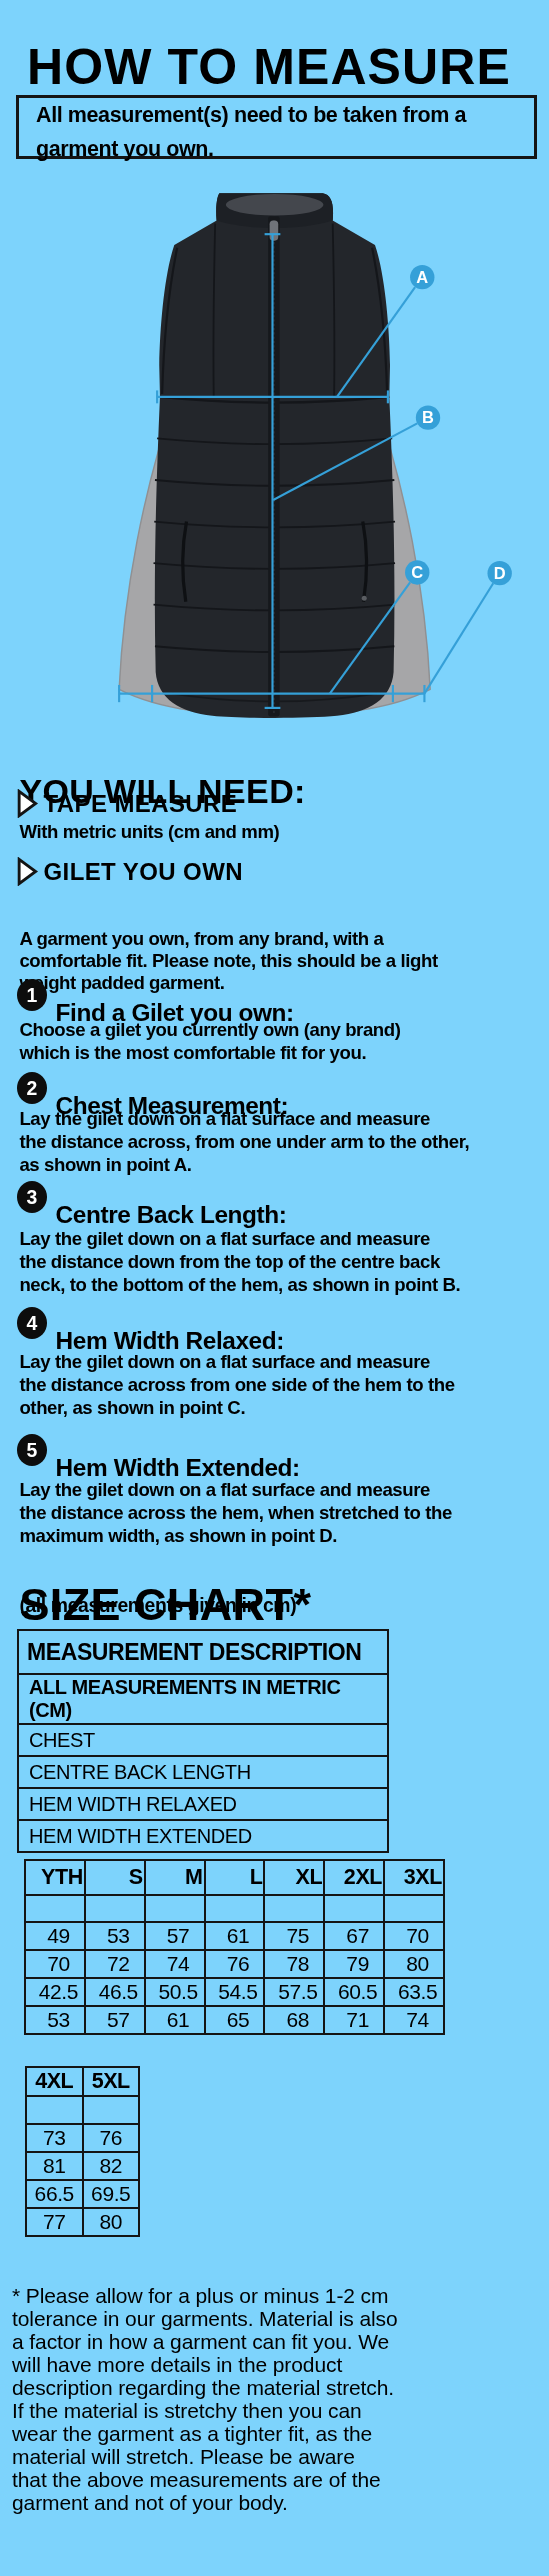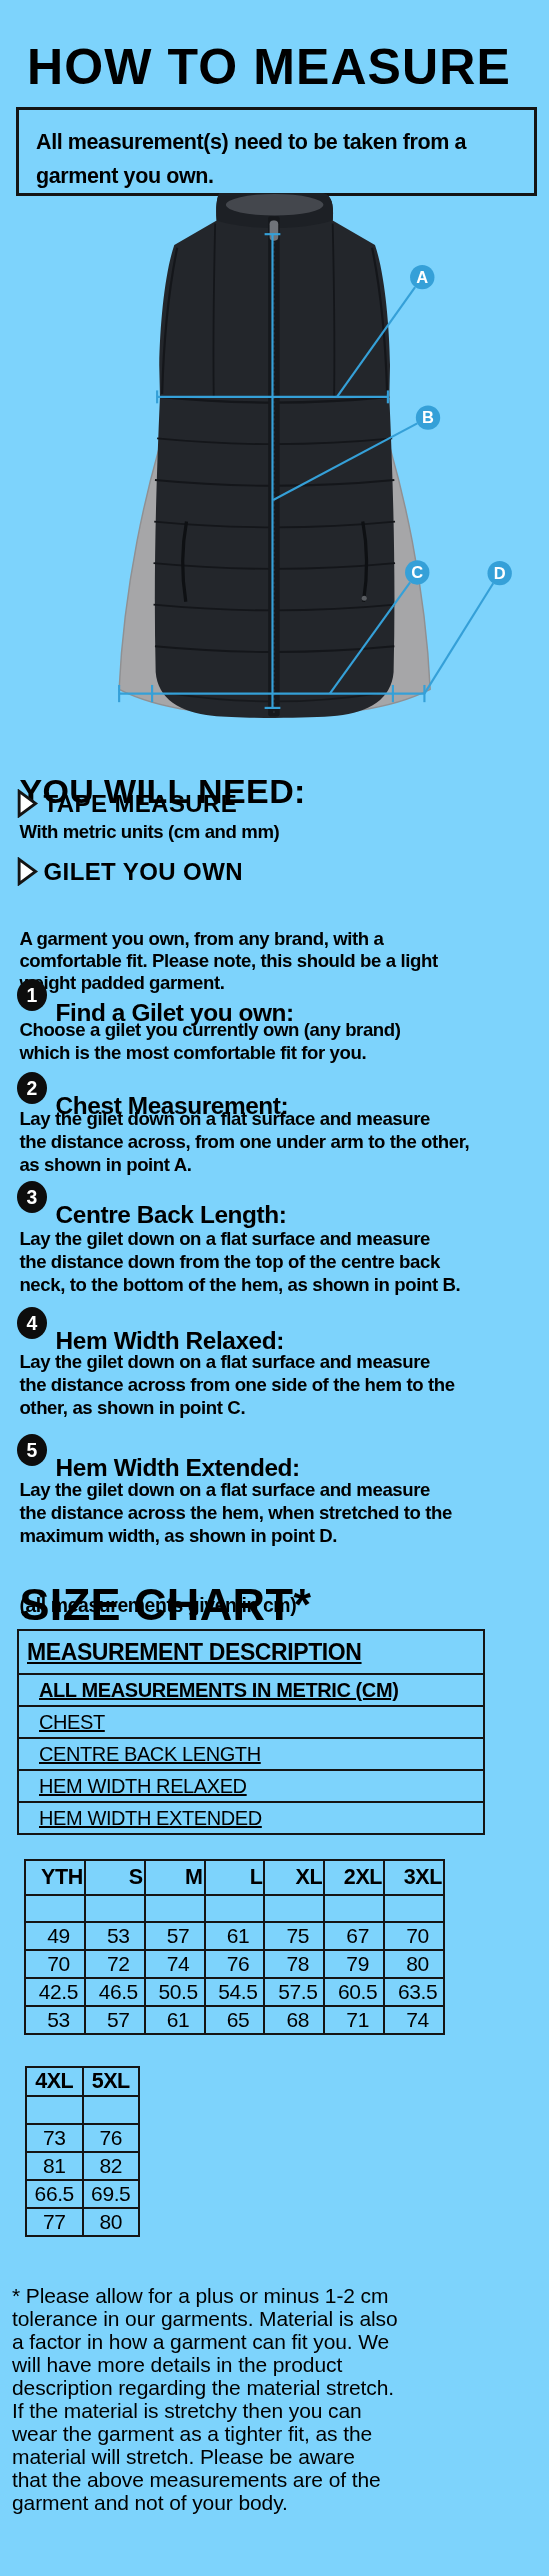--- a/index.html
+++ b/index.html
@@ -8,22 +8,22 @@
     background:#7dd3fc;color:#000;overflow:hidden;
     font-family:"Liberation Sans","DejaVu Sans",sans-serif;
   }
   .abs{position:absolute;}
   
   .h1{
     left:27px;top:8.6px;font-size:50px;font-weight:800;letter-spacing:1.1px;
     line-height:1;white-space:nowrap;
   }
   .note-box{
-    left:16px;top:95px;width:521px;height:89px;border:3.6px solid #141414;
-    box-sizing:border-box;display:flex;align-items:flex-end;margin-top:12px;
+    left:16px;top:95px;width:521px;height:64px;border:3.6px solid #141414;
+    box-sizing:border-box;display:flex;align-items:flex-start;
   }
   .note-box p{
     margin:0 0 0 17px;font-size:21.5px;font-weight:700;line-height:34px;
     letter-spacing:-0.4px;white-space:pre-line;
   }
   .figure-wrap{left:0;top:179px;width:550px;height:559px;}
   .h2-need{left:19.4px;top:743px;font-size:34px;font-weight:800;letter-spacing:0.4px;line-height:1.2;white-space:nowrap;}
   .need-head{left:17px;height:29px;display:flex;align-items:center;gap:5px;}
   .need-title{font-size:24px;font-weight:800;letter-spacing:0.4px;white-space:nowrap;}
   .need-desc{left:19.4px;font-size:18.6px;font-weight:700;letter-spacing:-0.4px;line-height:22px;white-space:pre-line;}
@@ -32,23 +32,23 @@
     width:30px;height:32px;background:#0d0d0d;border-radius:50%;
     color:#fff;font-size:19.4px;font-weight:800;display:flex;align-items:center;justify-content:center;flex:0 0 auto;
   }
   .step-title{font-size:24.4px;font-weight:800;letter-spacing:-0.4px;white-space:nowrap;margin-top:36px;}
   .step-desc{left:19.4px;font-size:18.6px;font-weight:700;letter-spacing:-0.4px;line-height:23px;white-space:pre-line;}
   .h2-size{left:19.4px;top:1545px;font-size:45px;font-weight:800;letter-spacing:0.4px;line-height:1;white-space:nowrap;}
   .size-sub{left:19.4px;top:1594px;font-size:19.4px;font-weight:700;letter-spacing:-0.4px;}
   
   table{border-collapse:collapse;table-layout:fixed;}
   td{border:2.2px solid #141414;box-sizing:border-box;overflow:hidden;}
-  .desc-table{left:17px;top:1629px;width:468px;text-decoration:underline;}
+  .desc-table{left:17px;top:1629px;width:372px;}
   .desc-table thead td{height:44px;font-size:23px;font-weight:800;letter-spacing:-0.4px;padding-left:8px;}
-  .desc-table tbody td{height:32px;font-size:20px;font-weight:400;letter-spacing:-0.4px;padding-left:20px;}
+  .desc-table tbody td{height:32px;font-size:20px;font-weight:400;letter-spacing:-0.4px;padding-left:10px;}
   .desc-table tbody tr:first-child td{font-weight:700;}
   .num-table{text-align:center;}
   .num-table thead td{font-size:21.5px;font-weight:700;letter-spacing:-0.4px;}
   .num-table tbody td{font-size:21px;font-weight:400;letter-spacing:-0.4px;}
   .main-table{left:24px;top:1859px;width:421px;}
   .main-table thead td{height:35px;text-align:right;}
   .main-table tbody tr:first-child td{height:26.5px;}
   .main-table tbody td{height:25px;padding-left:8px;}
   .ext-table{left:25px;top:2066px;width:115px;}
   .ext-table thead td{height:24px;}

